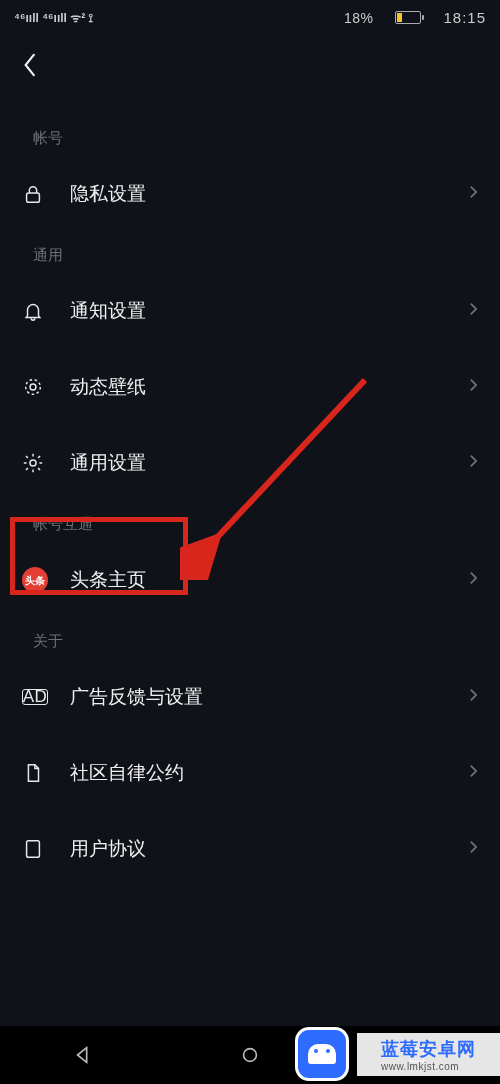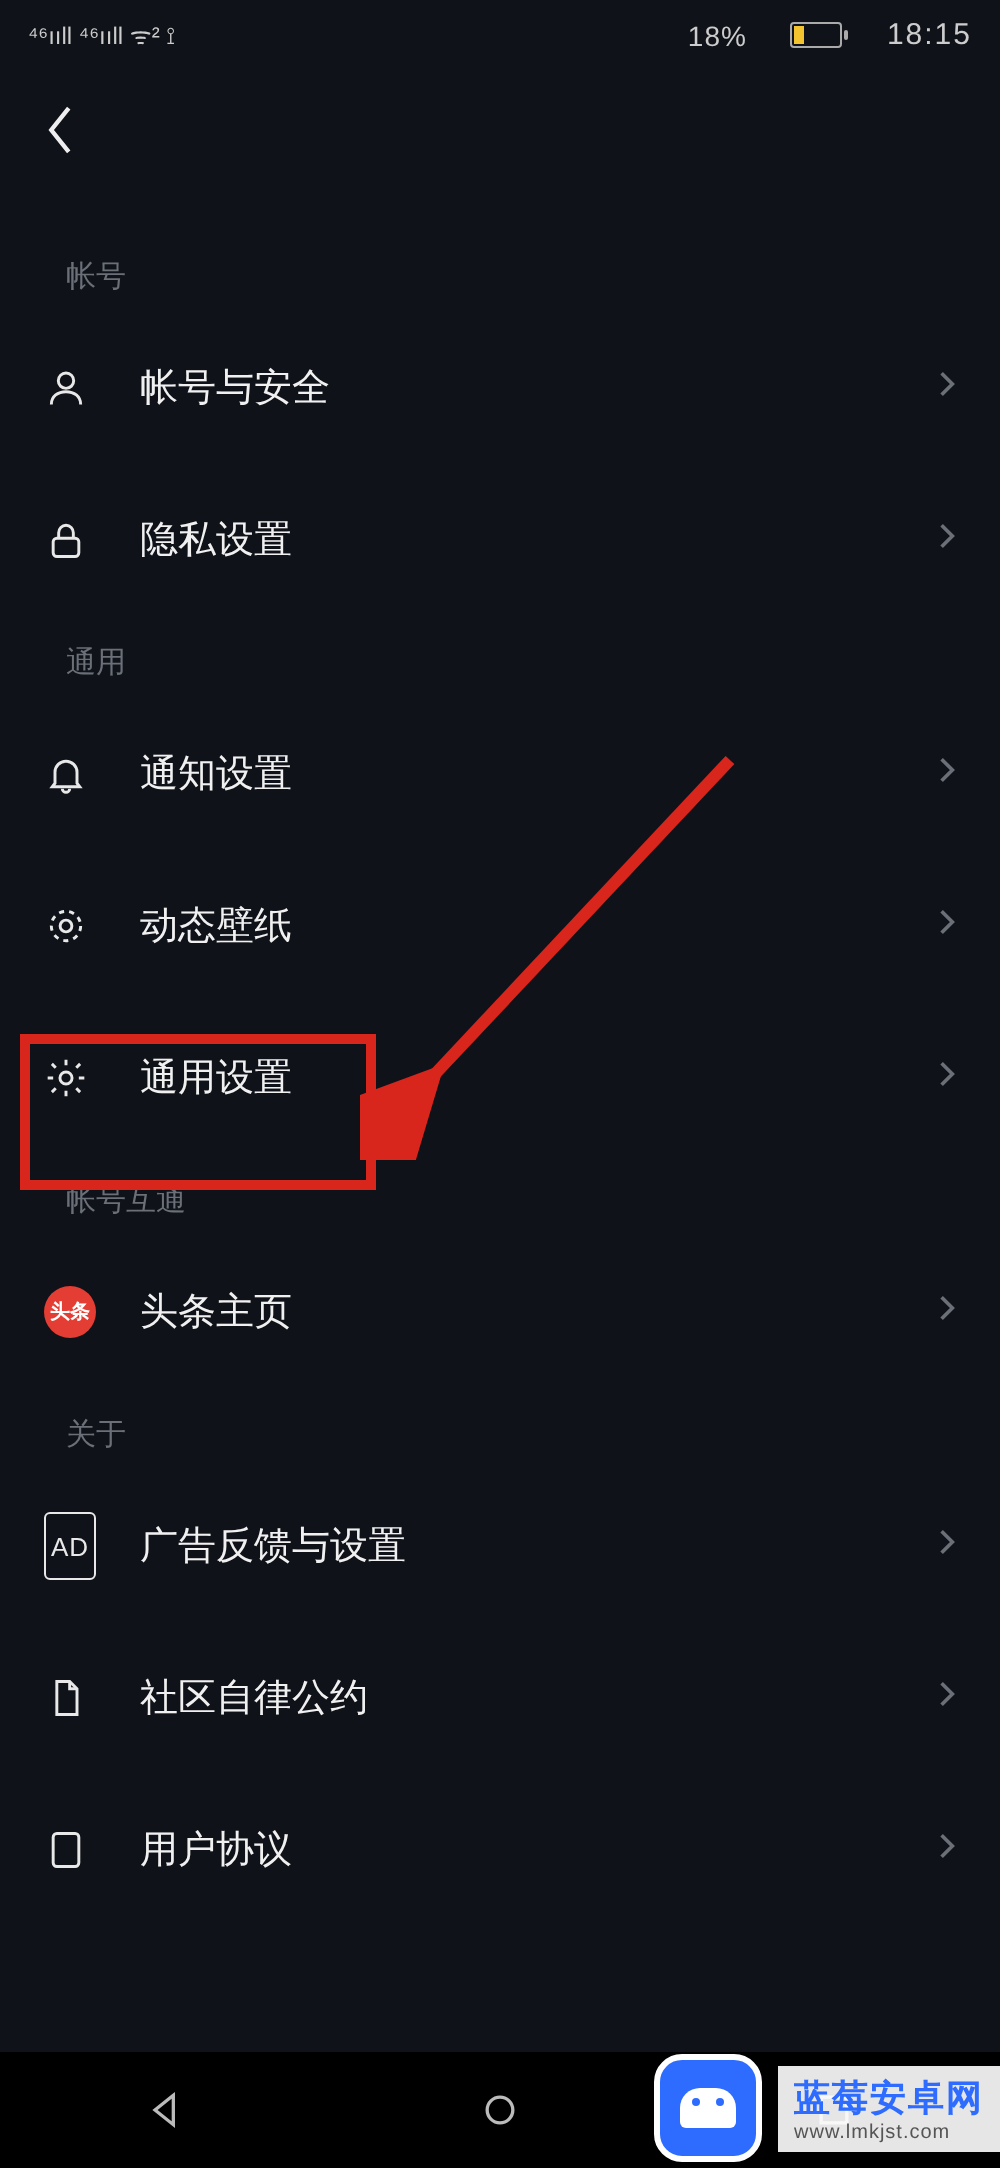--- a/index.html
+++ b/index.html
@@ -15,21 +15,21 @@
 
     .status-bar {
       height: 35px;
       display: flex;
       justify-content: space-between;
       align-items: center;
       padding: 0 14px;
       font-size: 14px;
       color: #ccc;
     }
-    .status-left span { margin-right: 6px; font-size: 12px; vertical-align: middle; }
+    .status-left span { margin-right: 6px; font-size: 12px; vertical-align: middle; font-weight: bold; }
     .status-right { display: flex; align-items: center; gap: 22px; }
     .battery-pct { font-size: 14px; letter-spacing: .5px; }
     .battery-icon {
       width: 26px; height: 13px;
       border: 1.3px solid #aaa; border-radius: 2px;
       position: relative; display: inline-block;
     }
     .battery-icon::after{
        content:""; position:absolute; right:-4px; top:3px; width:2px; height:5px; background:#aaa; border-radius:1px;
     }
@@ -90,23 +90,23 @@
     .row .chevron svg { width:9px; height:16px; stroke:#6a6f78; fill:none; stroke-width:2; }
 
     .toutiao-badge{
       width:26px; height:26px; border-radius:50%;
       background:#e43d33; color:#fff;
       font-size:10px; line-height:13px;
       display:flex; align-items:center; justify-content:center;
       flex-direction:column; font-weight:bold;
     }
     .ad-badge{
-      width:26px; height:34px; border:1.6px solid #e8e8e8; border-radius:3px;
+      width:26px; height:16px; border:1.6px solid #e8e8e8; border-radius:3px;
       display:flex; align-items:center; justify-content:center;
-      font-size:13px; letter-spacing:.5px; color:#e8e8e8;
+      font-size:17px; letter-spacing:.5px; color:#e8e8e8;
     }
 
     .highlight-box{
       position:absolute;
       left:10px; top:517px;
       width:178px; height:78px;
       border:5px solid #d9261c;
       pointer-events:none;
     }
     .arrow-svg{
@@ -149,21 +149,21 @@
       border-radius:10px 10px 3px 3px;
       position:relative;
     }
     .wm-logo .droid::before, .wm-logo .droid::after{
       content:""; position:absolute; top:5px; width:4px; height:4px; background:#2d6cff; border-radius:50%;
     }
     .wm-logo .droid::before{ left:6px; }
     .wm-logo .droid::after{ right:6px; }
     .wm-text{
       background:rgba(255,255,255,.9);
-      padding:4px 8px;
+      padding:4px 24px;
       color:#1a1a1a;
     }
     .wm-line1{ font-size:18px; font-weight:700; color:#2d6cff; letter-spacing:1px; }
     .wm-line2{ font-size:10px; color:#555; letter-spacing:.5px; }
   </style>
 </head>
 <body>
 
 <div class="status-bar">
   <div class="status-left">
@@ -183,32 +183,20 @@
     <svg viewBox="0 0 12 22">
         <polyline points="10,1 2,11 10,21" fill="none" stroke-width="2"></polyline>
       </svg>
   </div>
 </div>
 
 <div class="scroll">
 
   <div class="section-header">帐号</div>
 
-  <div class="row">
-    <span class="icon">
-      <svg viewBox="0 0 24 24">
-          <circle cx="12" cy="8" r="4.2"></circle>
-          <path d="M4 21c0-4.5 3.6-7 8-7s8 2.5 8 7"></path>
-        </svg>
-    </span>
-    <span class="label">帐号与安全</span>
-    <span class="chevron"><svg viewBox="0 0 10 16">
-          <polyline points="2,2 8,8 2,14"></polyline>
-        </svg></span>
-  </div>
 
   <div class="row">
     <span class="icon">
       <svg viewBox="0 0 24 24">
           <rect x="5" y="11" width="14" height="10" rx="2"></rect>
           <path d="M8 11V8a4 4 0 0 1 8 0v3"></path>
         </svg>
     </span>
     <span class="label">隐私设置</span>
     <span class="chevron"><svg viewBox="0 0 10 16">

